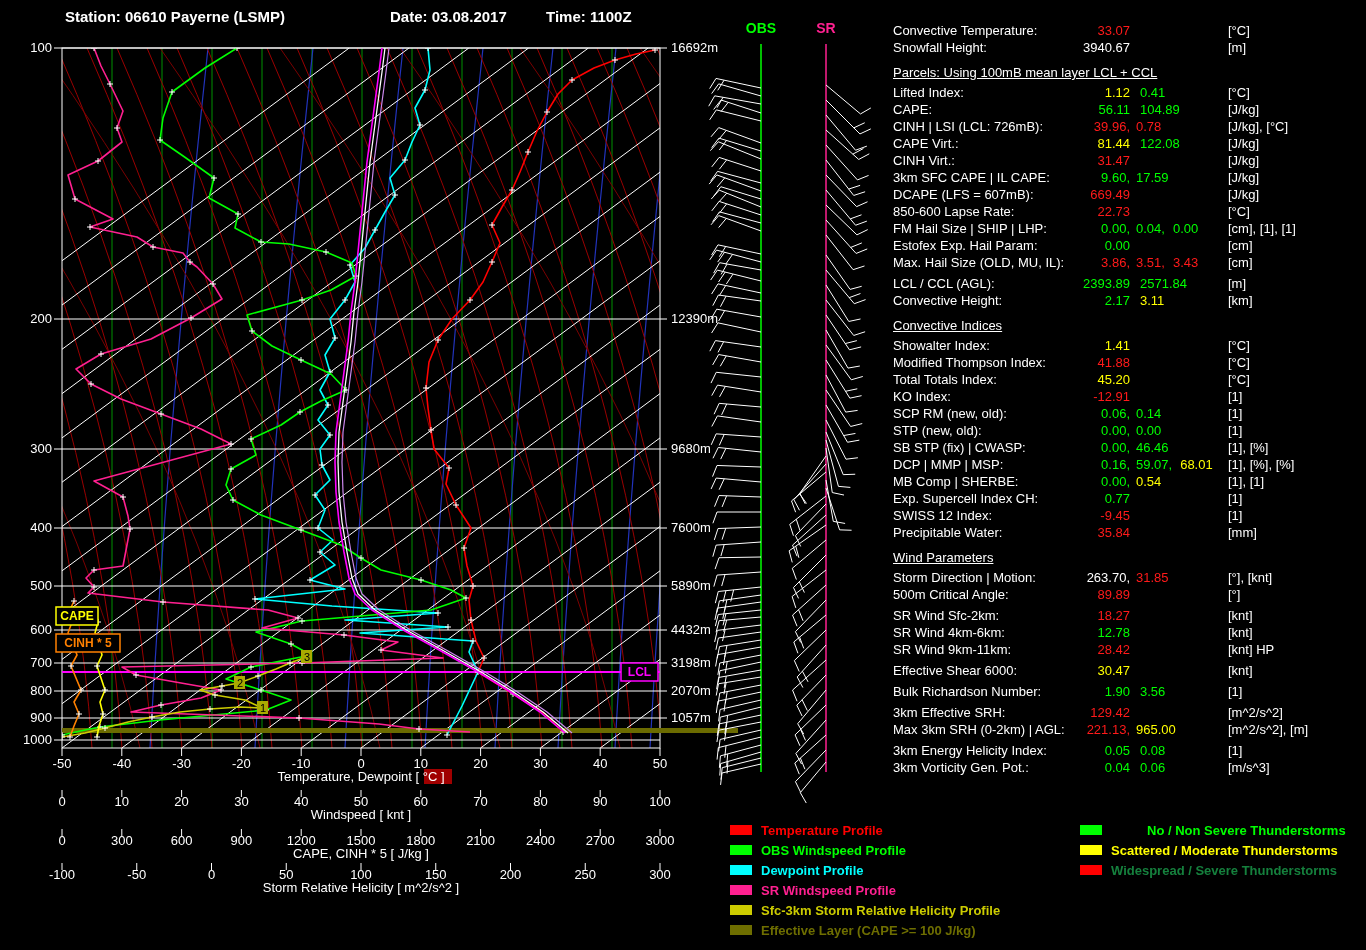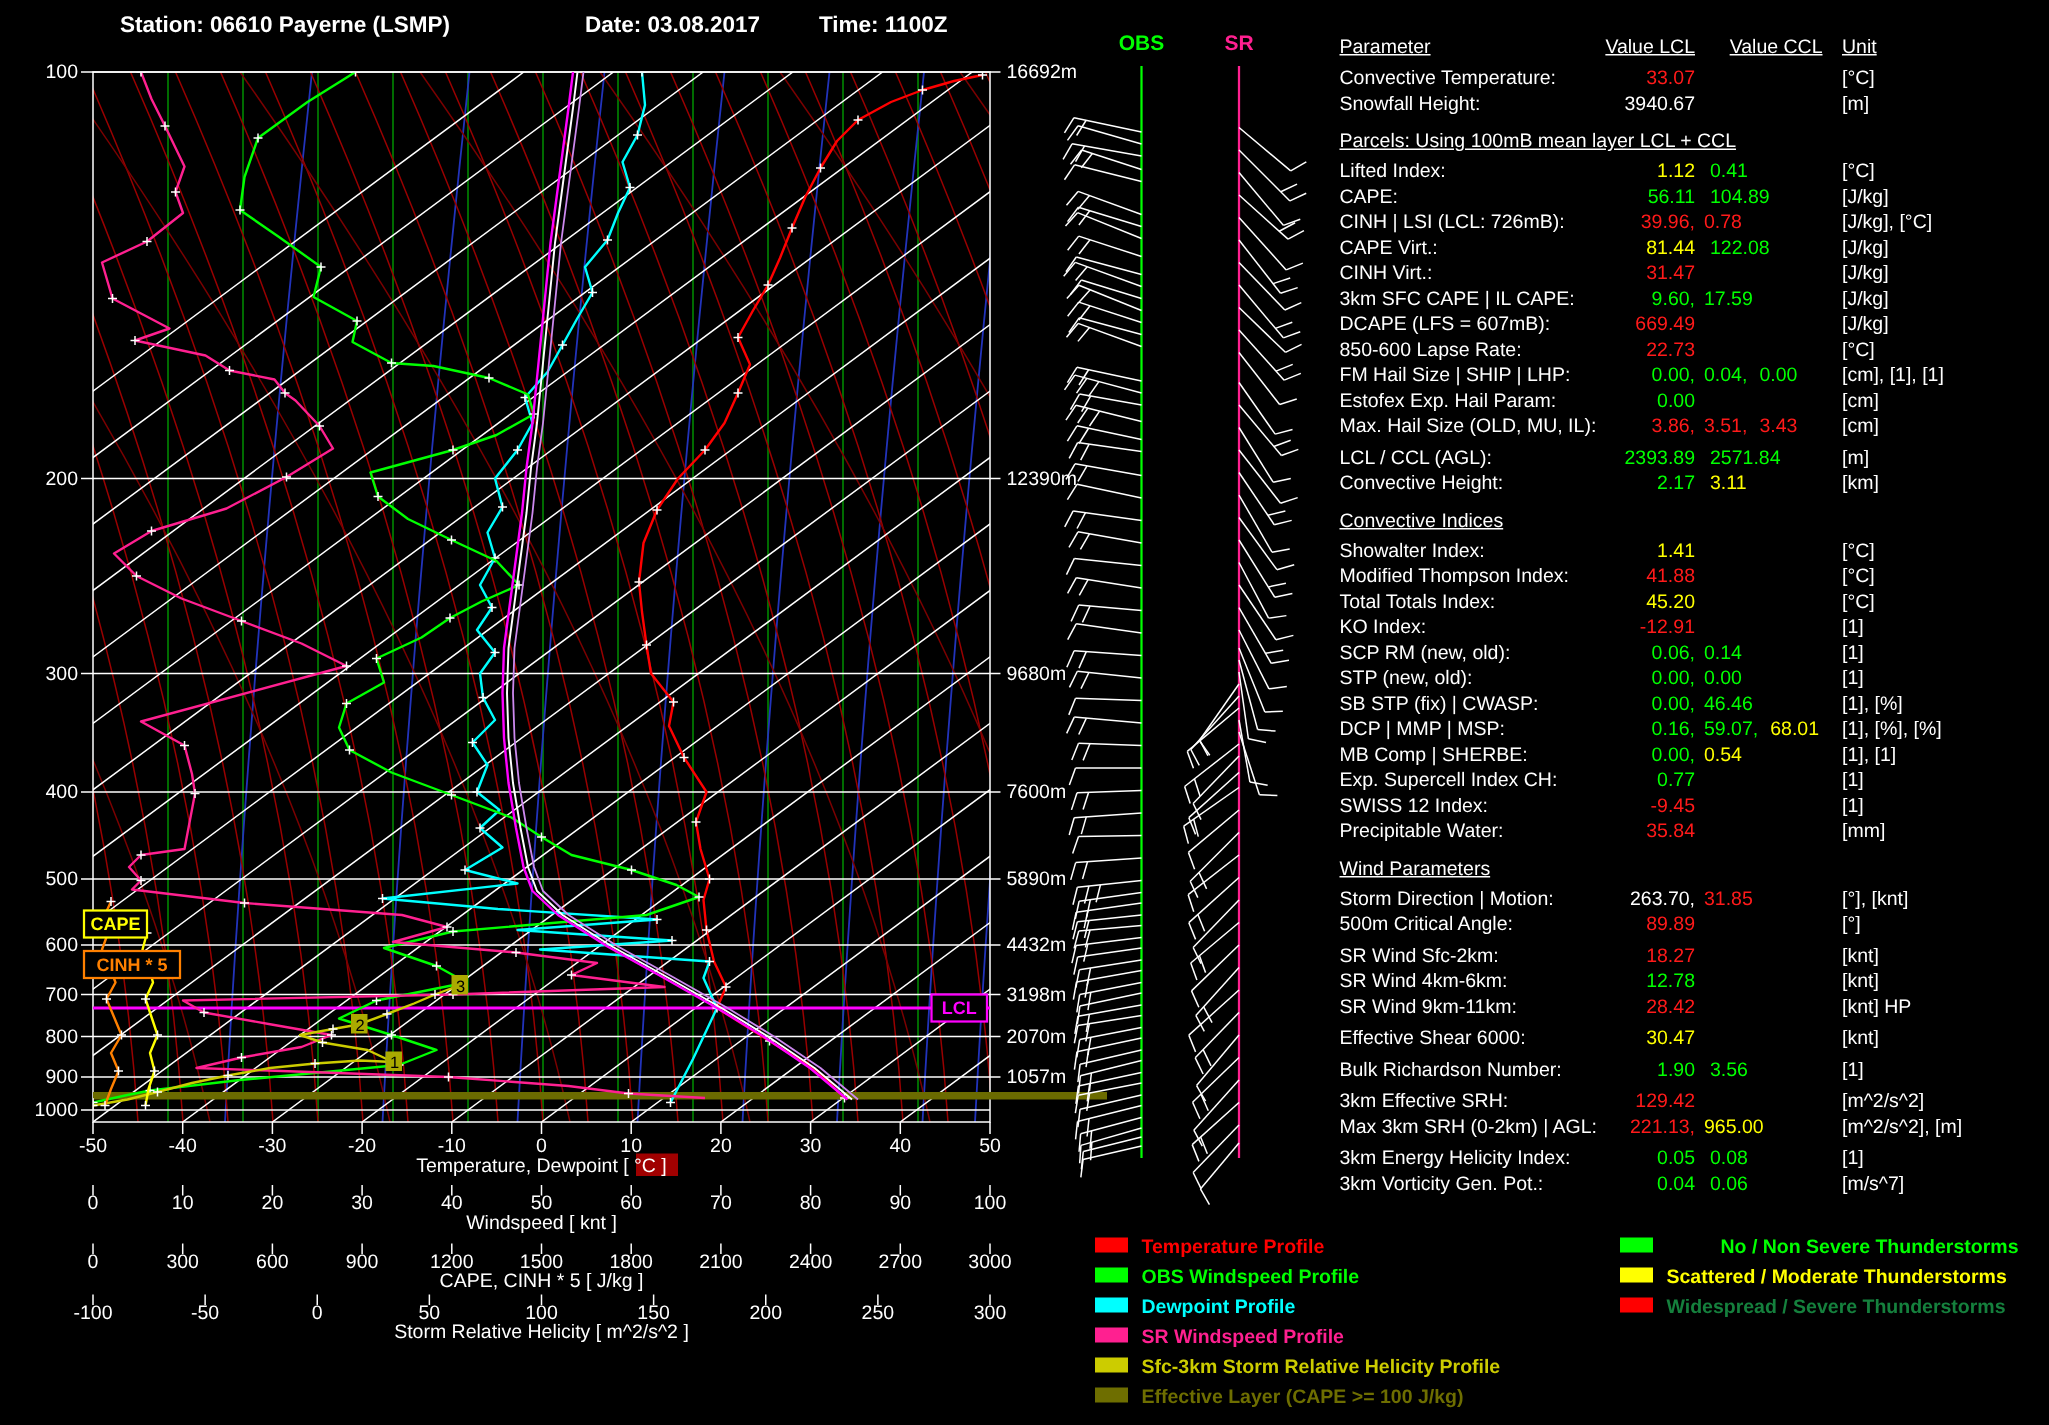--- a/index.html
+++ b/index.html
@@ -24,21 +24,21 @@
   
   .legend{position:absolute;font-size:13px;font-weight:bold;}
   .legend .lrow{height:20px;display:flex;align-items:center;text-align:center;}
   .legend .sw{display:inline-block;width:22px;height:10px;margin-right:9px;}
 </style>
 </head>
 <body>
 
 <div id="root">
   <div class="titlebar">
-    <span style="left:80px">Station: 06610 Payerne (LSMP)</span>
+    <span style="left:65px">Station: 06610 Payerne (LSMP)</span>
     <span style="left:390px">Date: 03.08.2017</span>
     <span style="left:546px">Time: 1100Z</span>
   </div>
   <div id="svgwrap"><svg width="1366" height="950">
         <defs>
           <clipPath id="pc">
             <rect x="62" y="48" width="598" height="700"></rect>
           </clipPath>
         </defs>
         <g clip-path="url(#pc)">
@@ -853,26 +853,20 @@
           <line x1="826" y1="735" x2="794.7879173299494" y2="763.103485467072" stroke="#fff" stroke-width="1"></line>
           <line x1="794.7879173299494" y1="763.103485467072" x2="799.2831964509404" y2="774.2296917218735" stroke="#fff" stroke-width="1"></line>
           <line x1="800.4060922105585" y1="758.0448580829991" x2="804.9013713315495" y2="769.1710643378005" stroke="#fff" stroke-width="1"></line>
           <line x1="826" y1="750" x2="795.4350316998041" y2="781.6509512149006" stroke="#fff" stroke-width="1"></line>
           <line x1="795.4350316998041" y1="781.6509512149006" x2="800.695485461273" y2="792.4364797704906" stroke="#fff" stroke-width="1"></line>
           <line x1="826" y1="762" x2="800.2884956125384" y2="792.6417777247591" stroke="#fff" stroke-width="1"></line>
           <line x1="800.2884956125384" y1="792.6417777247591" x2="806.2884956125384" y2="803.0340825701724" stroke="#fff" stroke-width="1"></line>
         </g>
       </svg></div>
   <div id="ptable">
-      <div class="thead">
-        <span style="left: 0px;">Parameter</span>
-        <span style="left: 100px; width: 137px; text-align: right;">Value LCL</span>
-        <span style="left: 247px; width: 75px; text-align: right;">Value CCL</span>
-        <span style="left: 335px;">Unit</span>
-      </div>
       <div class="trow">
         <span class="tlabel">Convective Temperature:</span>
         <span class="tlcl c-r">33.07</span>
         <span class="tunit c-w">[°C]</span>
       </div>
       <div class="trow">
         <span class="tlabel">Snowfall Height:</span>
         <span class="tlcl c-w">3940.67</span>
         <span class="tunit c-w">[m]</span>
       </div>
@@ -1069,21 +1063,21 @@
       <div class="trow gap">
         <span class="tlabel">3km Energy Helicity Index:</span>
         <span class="tlcl c-g">0.05</span>
         <span class="tccl c-g">0.08</span>
         <span class="tunit c-w">[1]</span>
       </div>
       <div class="trow">
         <span class="tlabel">3km Vorticity Gen. Pot.:</span>
         <span class="tlcl c-g">0.04</span>
         <span class="tccl c-g">0.06</span>
-        <span class="tunit c-w">[m/s^7]</span>
+        <span class="tunit c-w">[m/s^3]</span>
       </div>
     </div>
   <div class="legend" id="legendL" style="left:730px;top:820px">
       <div class="lrow">
         <span class="sw" style="background: rgb(255, 0, 0);"></span>
         <span style="color: rgb(255, 0, 0);">Temperature Profile</span>
       </div>
       <div class="lrow">
         <span class="sw" style="background: rgb(0, 255, 0);"></span>
         <span style="color: rgb(0, 255, 0);">OBS Windspeed Profile</span>

